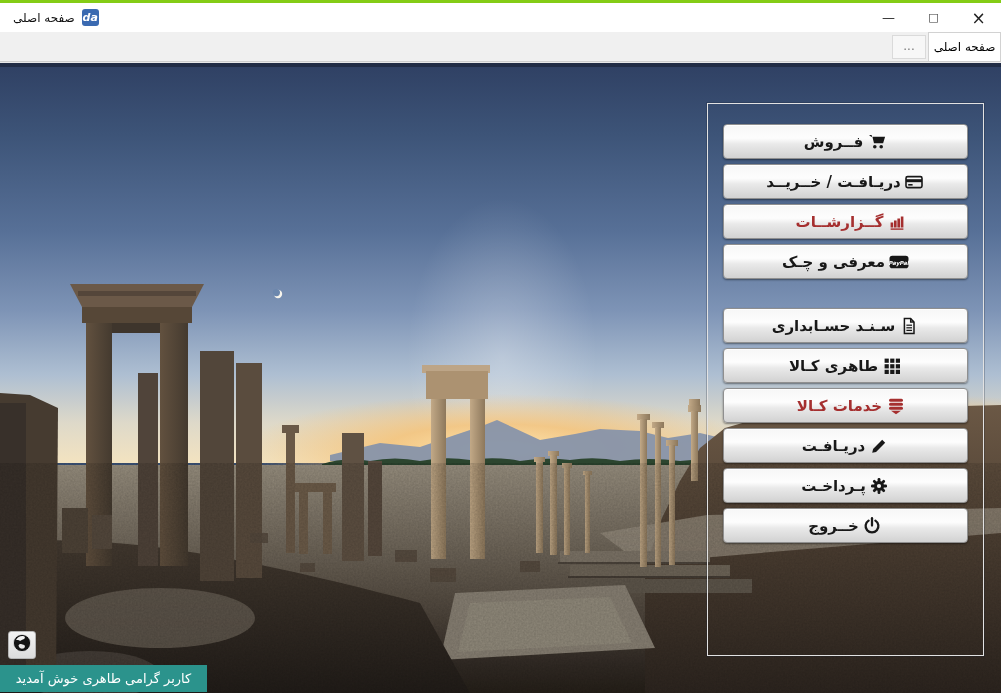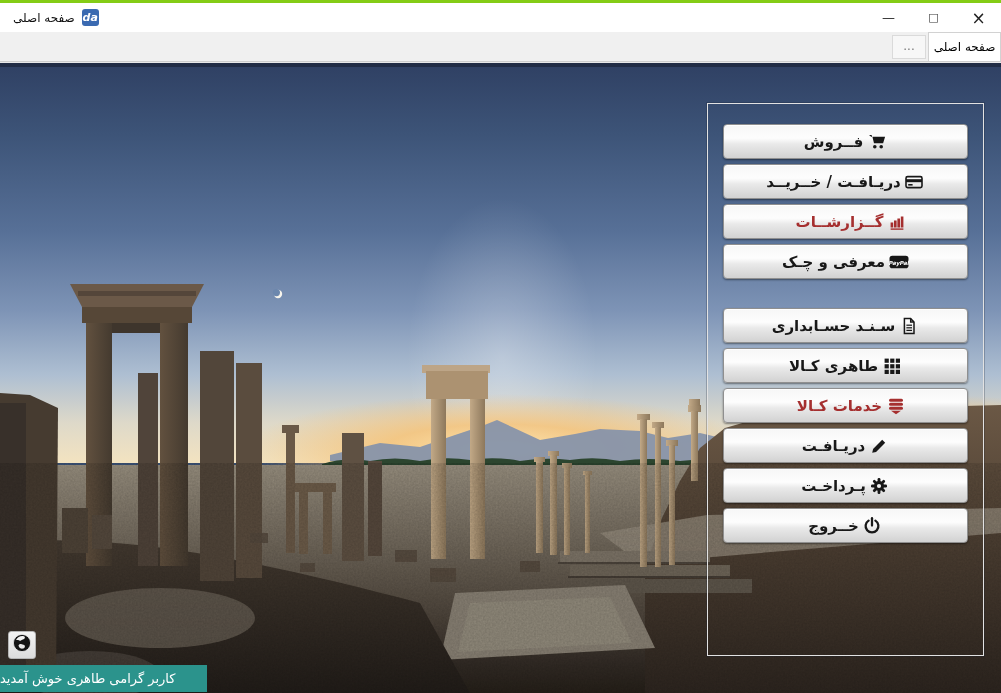--- a/index.html
+++ b/index.html
@@ -47,21 +47,21 @@
   .group-gap { margin-top:24px;text-align:right; }
   .mico { width:21px; height:18px; display:flex; align-items:center; justify-content:center; flex:0 0 auto; }
   .mlabel { white-space:nowrap; }
 
   
   .globe-btn { position:absolute; left:8px; top:568px; width:28px; height:28px; border-radius:3px;
                background:linear-gradient(#f4f4f4,#dcdcdc); border:1px solid #b5b5b5;
                display:flex; align-items:center; justify-content:center; cursor:pointer; }
   .welcome-bar { position:absolute; left:0; top:602px; width:207px; height:27px; background:#2b938c;
                  color:#ffffff; font-size:13px; direction:rtl;
-                 display:flex; align-items:center; justify-content:flex-end; }
+                 display:flex; align-items:center; justify-content:center; }
 </style>
 </head>
 <body>
 
 <div class="app">
 
   <div class="titlebar">
     <span class="title-text">صفحه اصلی</span>
     <span class="app-logo">da</span>
     <div class="win-controls">

